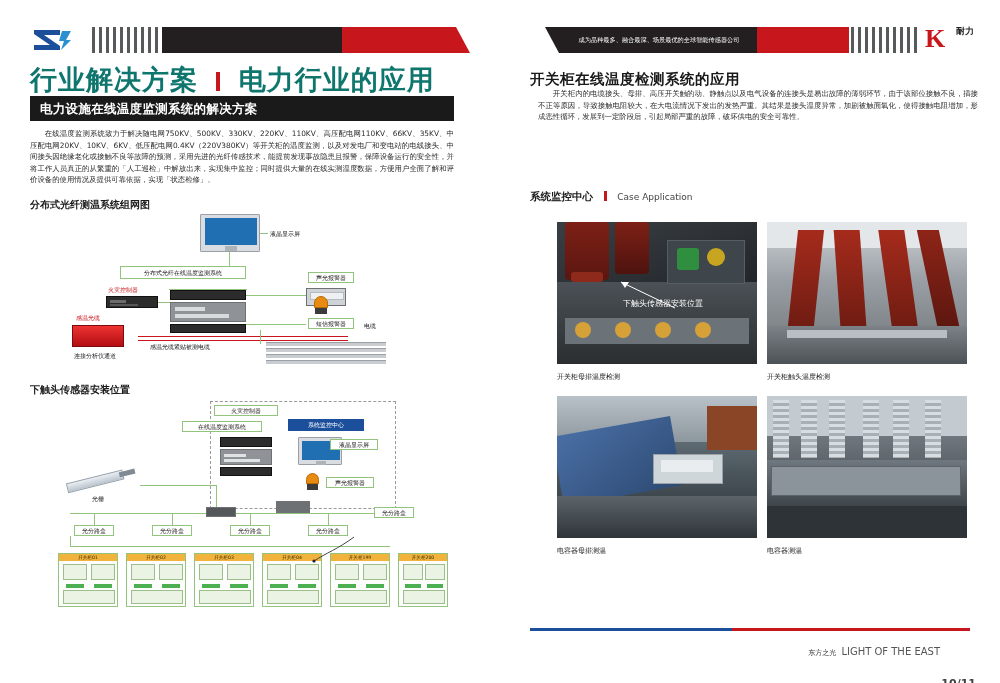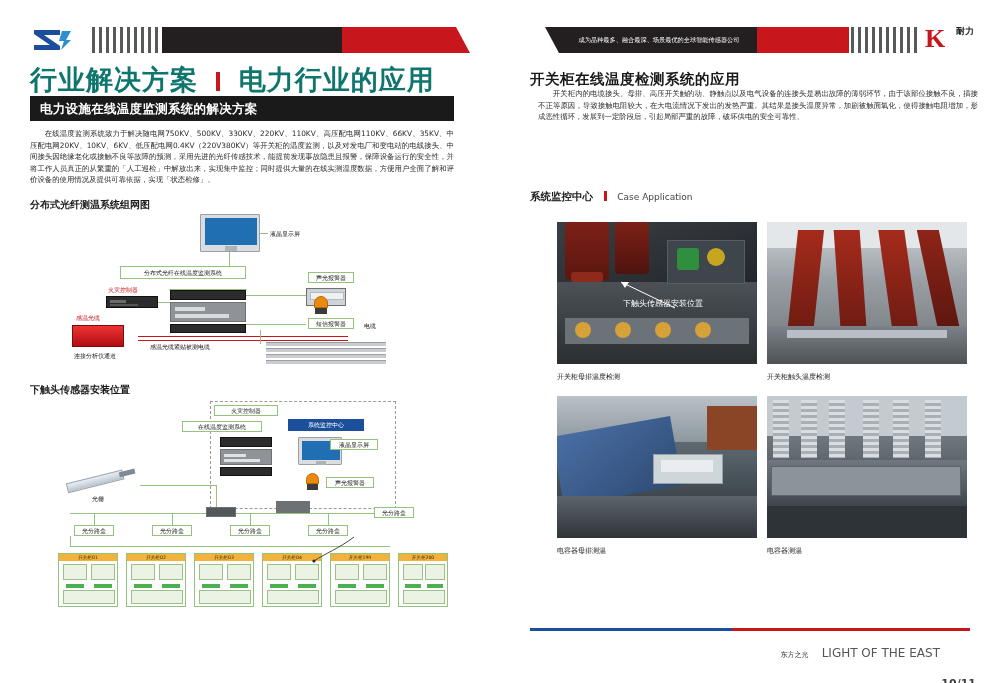--- a/index.html
+++ b/index.html
@@ -183,21 +183,21 @@
   
   .ph-inner { position:absolute; left:0; top:0; right:0; bottom:0; }
 
   .footer-line {
     position:absolute; left:530px; top:628px; width:440px; height:3px;
     background:linear-gradient(90deg,#1b4f9c 0%, #1b4f9c 46%, #c8161d 46%, #c8161d 100%);
   }
   .footer-txt {
     position:absolute; right:60px; top:646px; font-size:7px; color:#333;
   }
-  .footer-txt .en { font-size:12px; color:#555; margin-left:11px; }
+  .footer-txt .en { font-size:10px; color:#555; margin-left:3px; }
   .page-num {
     position:absolute; right:24px; top:641px; font-size:11px; font-weight:bold; color:#404040;margin-top:36px;
   }
 </style>
 </head>
 <body>
 
 <div id="page">
 
   <div class="page-half left-half">

